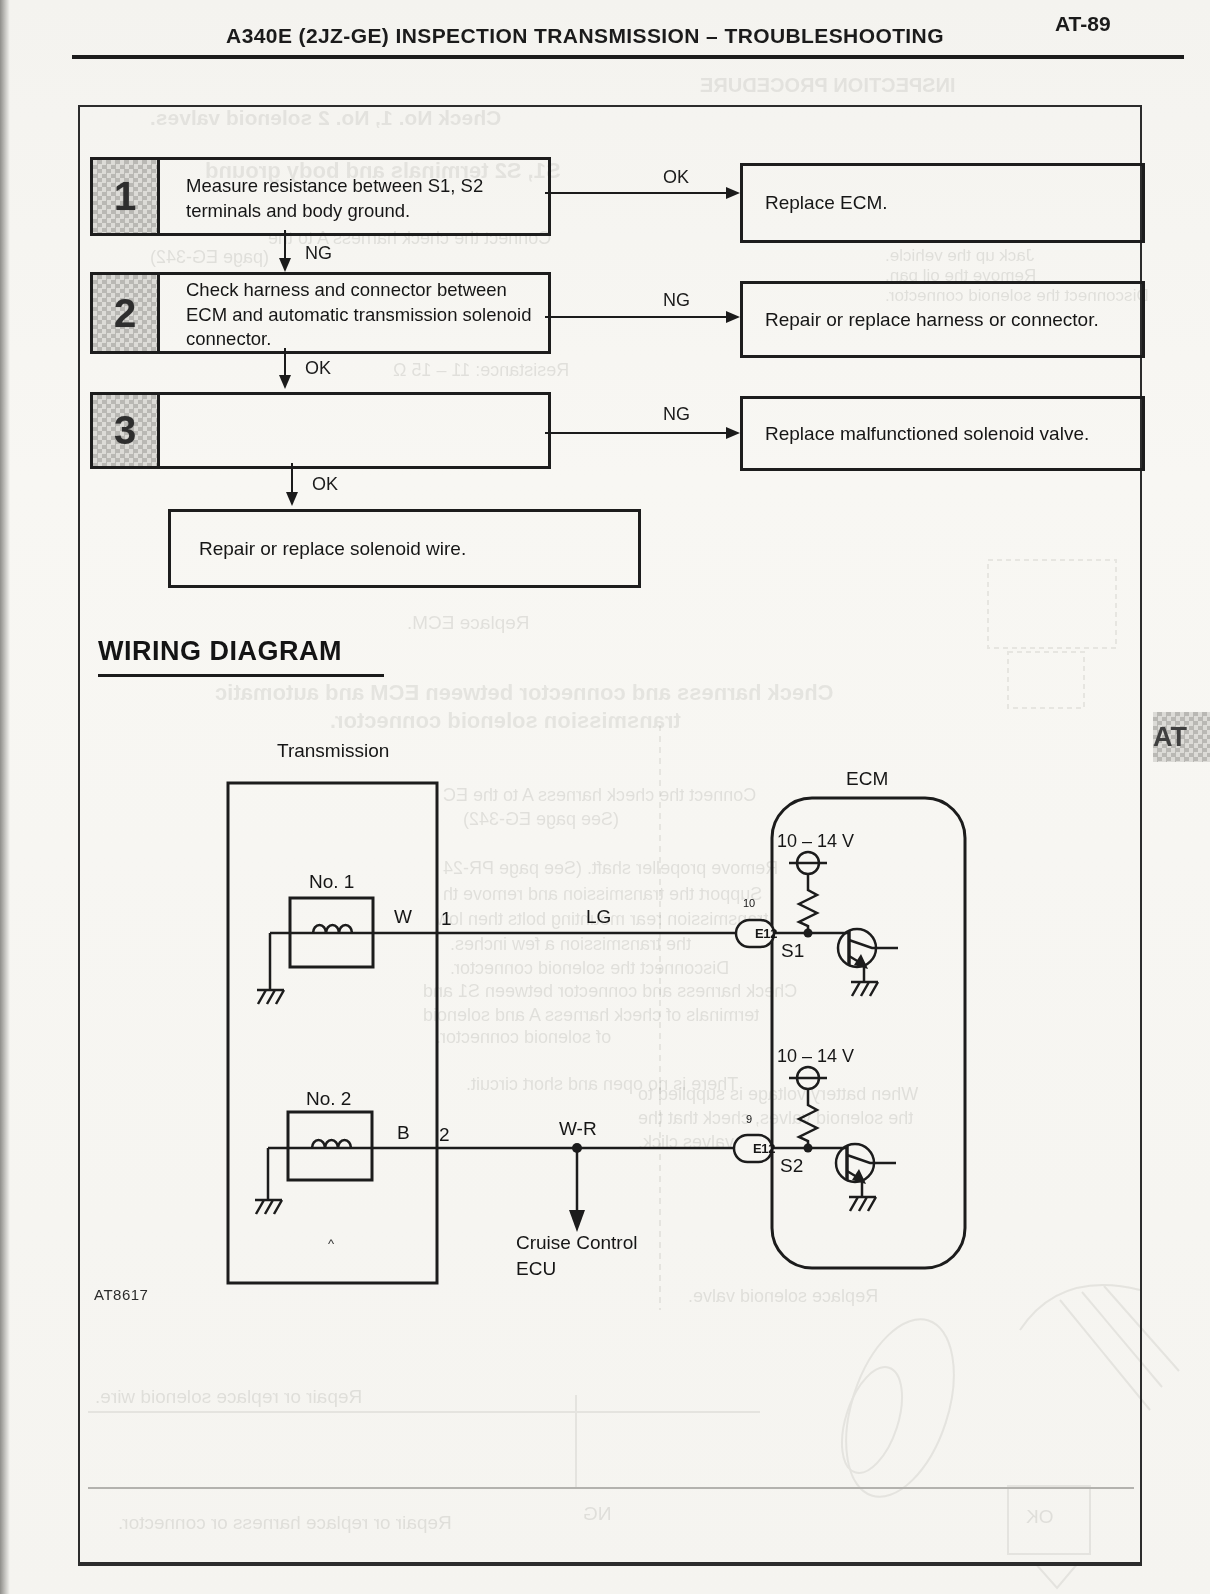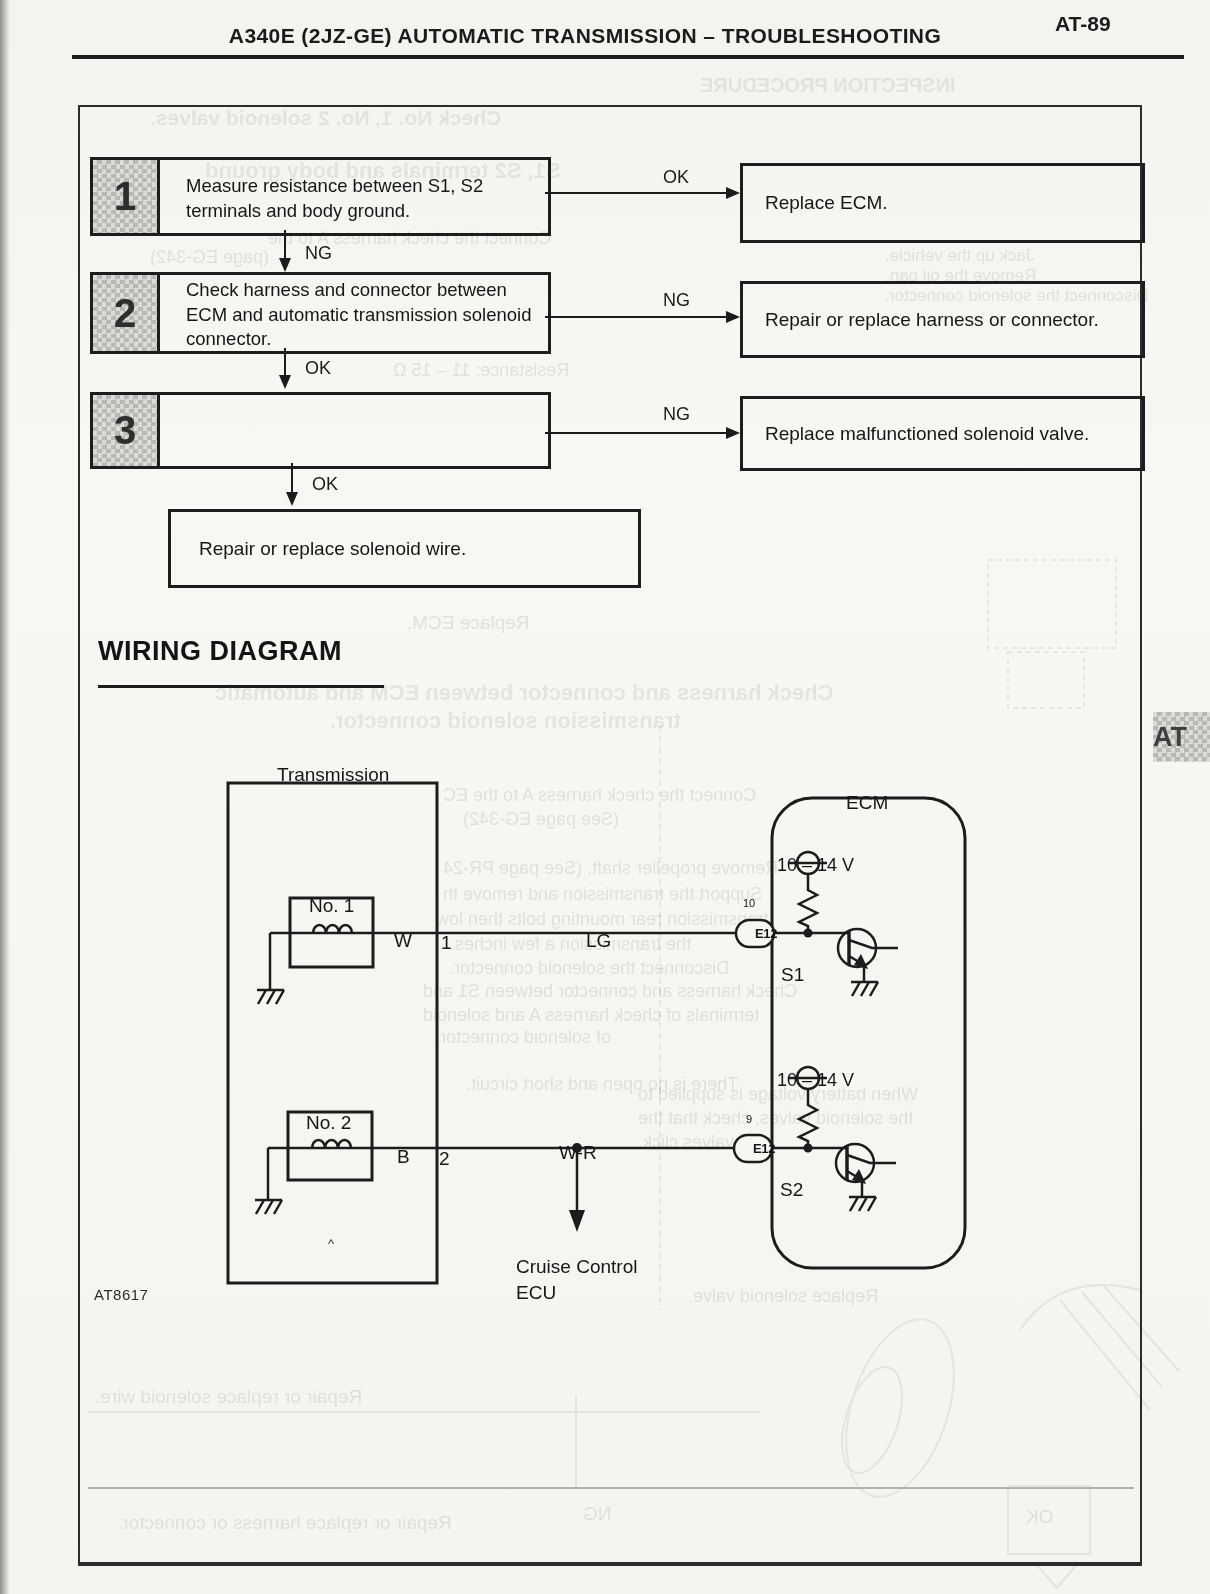--- a/index.html
+++ b/index.html
@@ -13,41 +13,41 @@
   .hdr-title{left:80px;top:24px;width:1010px;text-align:center;
         font-size:21px;font-weight:bold;letter-spacing:.4px;}
   .hdr-page{left:1055px;top:12px;font-size:21px;font-weight:bold;}
   .hdr-rule{left:72px;top:55px;width:1112px;height:4px;background:#1c1c1c;}
   
   .frame{left:78px;top:105px;width:1060px;height:1455px;
         border:2px solid #2c2c2c;border-bottom-width:4px;}
   .sec-title{font-size:27px;font-weight:bold;letter-spacing:.5px;color:#141414;}
   .chart-title{left:96px;top:86px;background:#f6f5f1;padding:0 12px 0 8px;}
   .wiring-title{left:98px;top:636px;border-bottom:3.5px solid #1b1b1b;
-        padding:0 42px 18px 0;}
+        padding:0 42px 7px 0;}
   
   .fc-step{border:3px solid #1d1d1d;display:flex;align-items:stretch;}
   .checker{background:repeating-conic-gradient(#b9b8b4 0% 25%,#dcdbd7 0% 50%);
         background-size:9px 9px;}
   .fc-num{flex:0 0 64px;border-right:3px solid #1d1d1d;display:flex;
         align-items:center;justify-content:center;font-size:40px;font-weight:bold;
         color:#2e2e2e;text-shadow:0 0 1px rgba(0,0,0,.35);}
   .fc-text{flex:1;display:flex;align-items:center;padding:8px 8px 4px 26px;
         font-size:18.5px;line-height:1.35;color:#161616;}
   .fc-result{border:3px solid #1d1d1d;display:flex;align-items:center;
         padding-left:22px;font-size:19px;color:#161616;}
   .hline{height:2px;background:#1b1b1b;}
   .vline{width:2px;background:#1b1b1b;}
   .ah-r{width:0;height:0;border-top:6px solid transparent;
         border-bottom:6px solid transparent;border-left:14px solid #1b1b1b;}
   .ah-d{width:0;height:0;border-left:6px solid transparent;
         border-right:6px solid transparent;border-top:14px solid #1b1b1b;}
   .branch-label{font-size:18px;color:#1b1b1b;}
   
-  .wl{font-size:19px;color:#161616;margin-top:24px;}
+  .wl{font-size:19px;color:#161616;}
   .wl-sm{font-size:11px;color:#161616;}
   .e12{font-size:13px;font-weight:bold;letter-spacing:-.3px;color:#161616;padding-left:12px;}
   .fig-code{font-size:15px;letter-spacing:.5px;color:#2a2a2a;}
   .caret{font-size:13px;color:#333;}
   
   .at-tab{left:1153px;top:712px;width:74px;height:50px;display:flex;
         align-items:center;justify-content:flex-start;font-size:27px;font-weight:bold;
         color:#3f3f3f;}
   
   .bleed{position:absolute;color:#6f6f69;opacity:.16;transform:scaleX(-1);
@@ -104,21 +104,21 @@
       <path d="M576,1395 V1488"></path>
       <path d="M88,1412 H760"></path>
       <rect x="1008" y="1486" width="82" height="68"></rect>
       <path d="M1035,1563 L1057,1588 L1078,1563"></path>
     </g>
     <path d="M88,1488 H1134" stroke="#b3b2ae" stroke-width="2" fill="none"></path>
   </svg>
 
   <div class="abs scan-edge"></div>
 
-  <div class="abs hdr-title">A340E (2JZ-GE) AUTOMATIC TRANSMISSION – TROUBLESHOOTING</div>
+  <div class="abs hdr-title">A340E (2JZ-GE) INSPECTION TRANSMISSION – TROUBLESHOOTING</div>
   <div class="abs hdr-page">AT-89</div>
   <div class="abs hdr-rule"></div>
 
   <div class="abs frame"></div>
   <div class="abs sec-title wiring-title">WIRING DIAGRAM</div>
 
   <div class="abs fc-step" style="left:90px;top:157px;width:455px;height:73px">
     <div class="fc-num checker">1</div>
     <div class="fc-text">Measure resistance between S1, S2 terminals and body ground.</div>
   </div>

